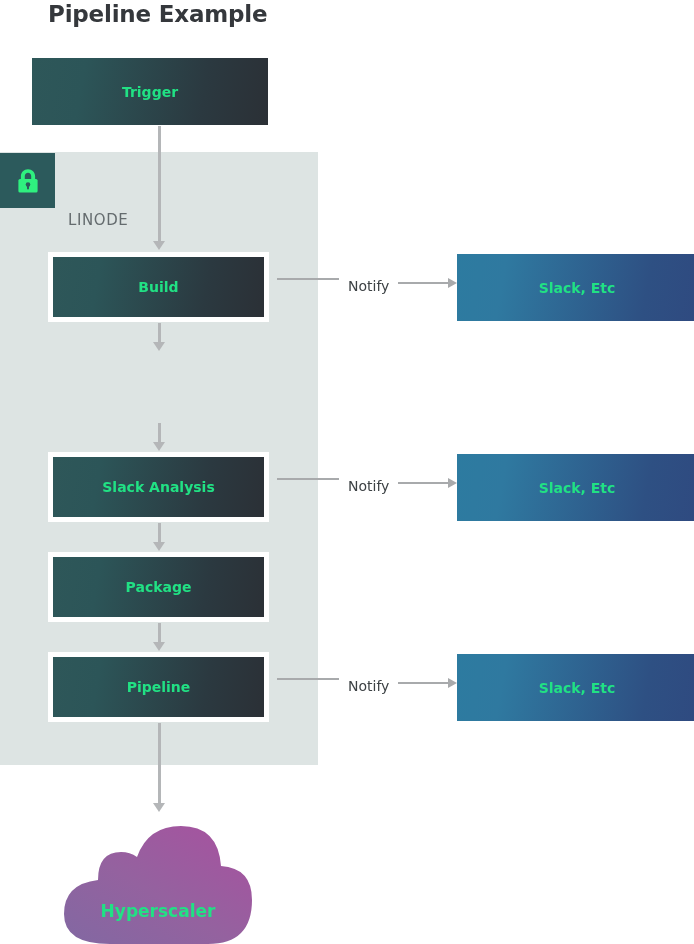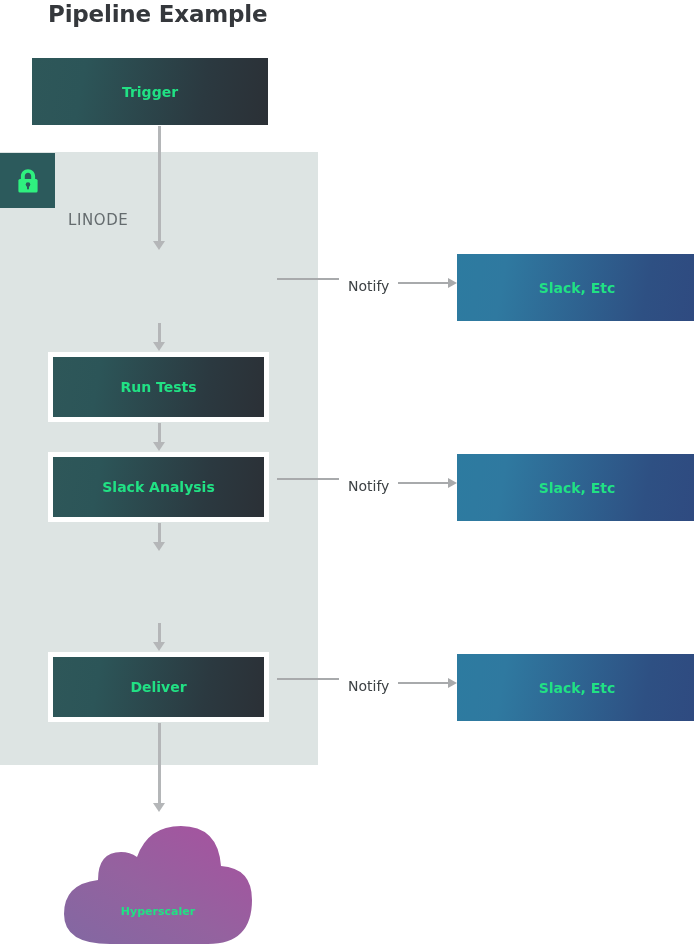--- a/index.html
+++ b/index.html
@@ -201,21 +201,21 @@
   }
   .cloud-label {
     position: absolute;
     left: 0;
     top: 0;
     width: 200px;
     height: 126px;
     display: flex;
     align-items: center;
     justify-content: center;
-    font-size: 11px;
+    font-size: 17px;
     font-weight: bold;
     color: #21e184;
     white-space: nowrap;
     padding-top: 60px;
     box-sizing: border-box;
   }
 </style>
 </head>
 <body>
 
@@ -238,48 +238,51 @@
 
   <div class="node node-trigger">
     <span>Trigger</span>
   </div>
 
   <div class="v-arrow va-trigger">
     <div class="shaft"></div>
     <div class="head"></div>
   </div>
 
+  <div class="node node-stage node-build">
+    <span>Build</span>
+  </div>
   <div class="v-arrow va-b1">
     <div class="shaft"></div>
     <div class="head"></div>
   </div>
 
-  <div class="node node-stage node-runtests">
-    <span>Run Tests</span>
-  </div>
   <div class="v-arrow va-b2">
     <div class="shaft"></div>
     <div class="head"></div>
   </div>
 
   <div class="node node-stage node-codeanal">
     <span>Slack Analysis</span>
   </div>
   <div class="v-arrow va-b3">
     <div class="shaft"></div>
     <div class="head"></div>
   </div>
 
+  <div class="node node-stage node-package">
+    <span>Package</span>
+  </div>
   <div class="v-arrow va-b4">
     <div class="shaft"></div>
     <div class="head"></div>
   </div>
 
   <div class="node node-stage node-deliver">
-    <span>Deliver</span>
+    <span>Pipeline</span>
   </div>
 
   <div class="v-arrow va-cloud">
     <div class="shaft"></div>
     <div class="head"></div>
   </div>
 
   <div class="notify-group notify-1">
     <div class="notify-line-left"></div>
     <div class="notify-text">Notify</div>

